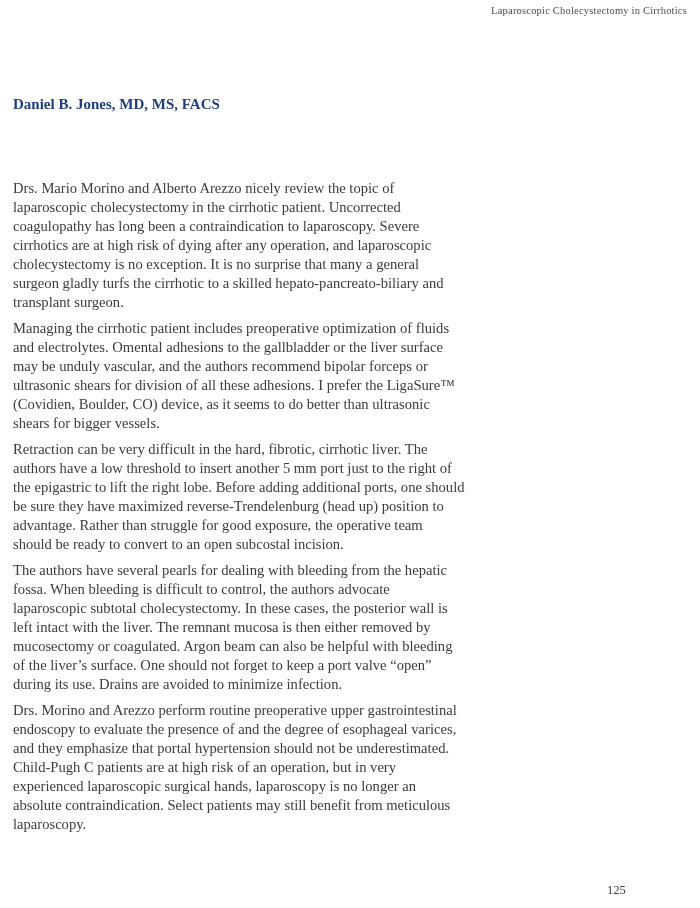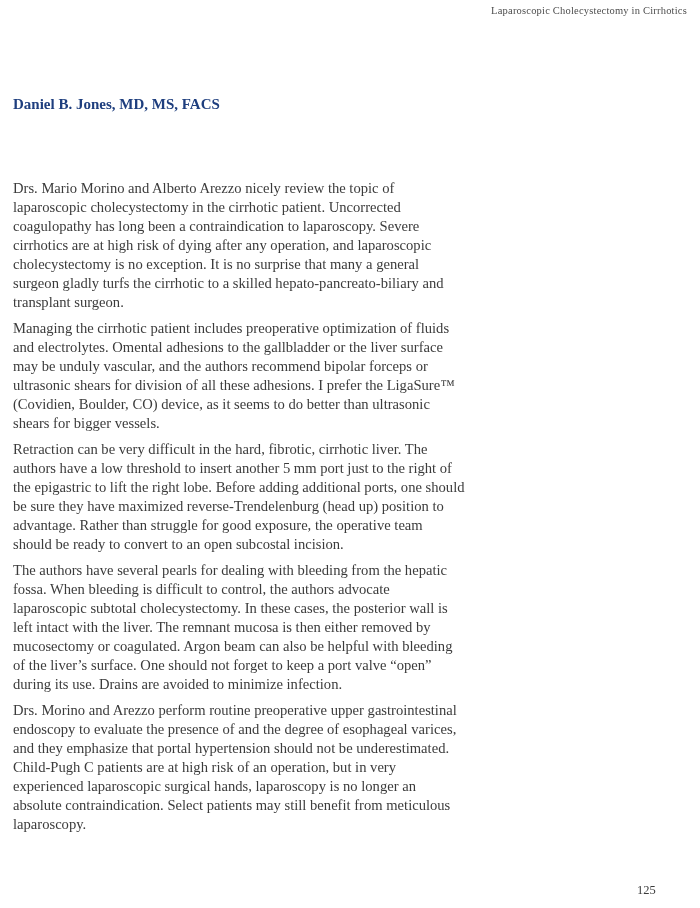--- a/index.html
+++ b/index.html
@@ -56,21 +56,21 @@
     text-align: left;
     margin-top: 40px;
   }
   .body-text p {
     margin: 0 0 7px 0;
     padding: 0;
   }
   .page-number {
     position: absolute;
     top: 883px;
-    left: 637px;
+    left: 607px;
     font-size: 12.5px;
     color: var(--body-gray, #3b3b3b);
   }
 </style>
 </head>
 <body>
 
 <div class="page">
 
   <div class="running-head">Laparoscopic Cholecystectomy in Cirrhotics</div>

